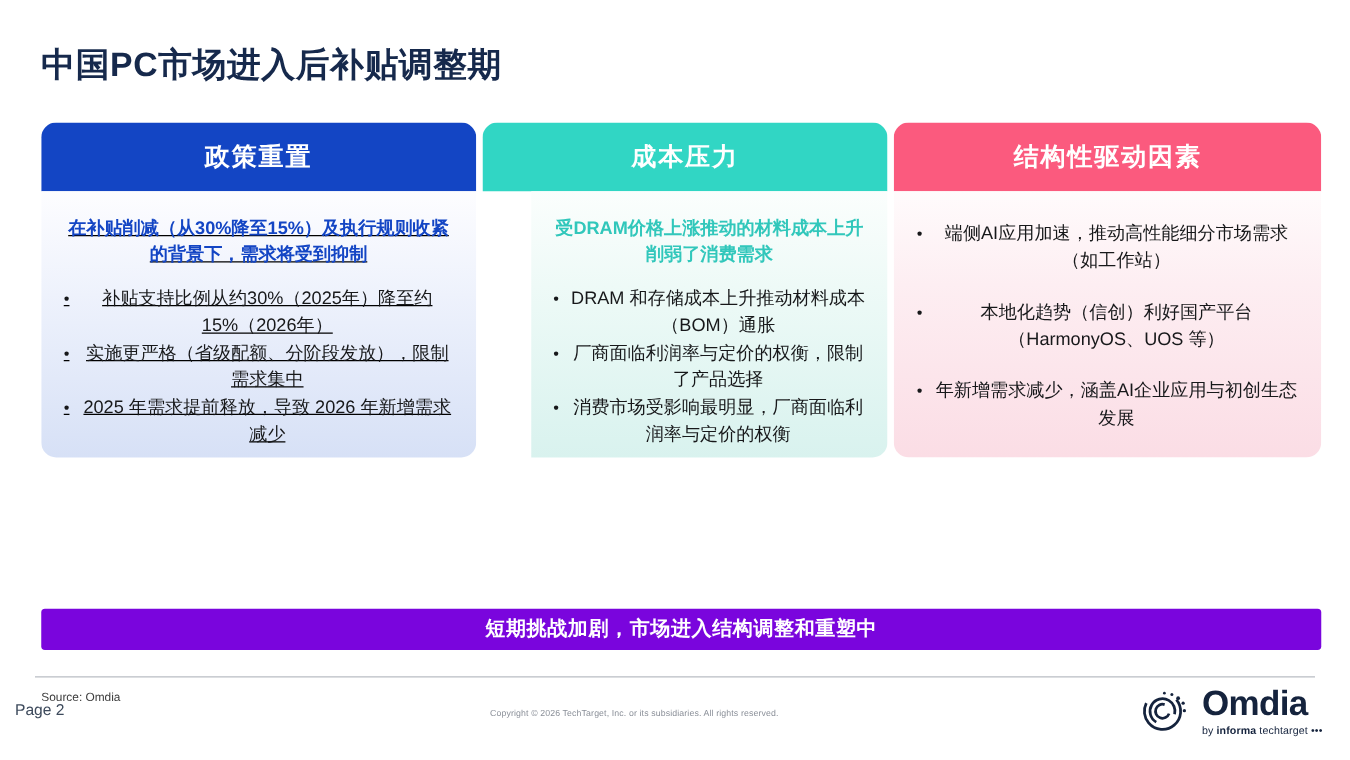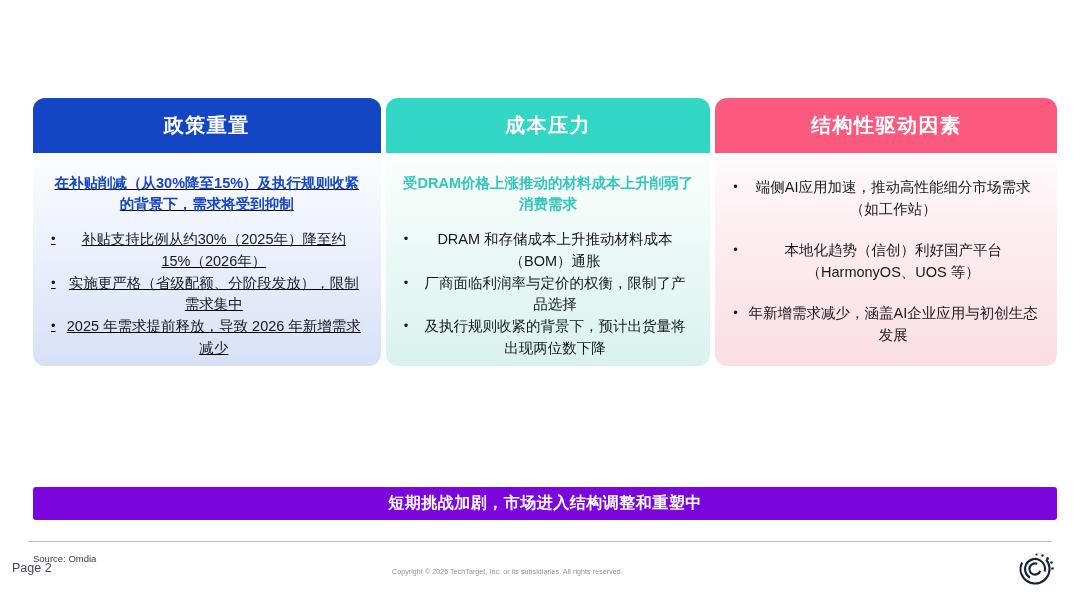--- a/index.html
+++ b/index.html
@@ -38,21 +38,21 @@
   .c1 .card-header{background:#1345c4;}
   .c2 .card-header{background:#31d6c4;}
   .c3 .card-header{background:#fb5a7e;}
 
   .card-body{
     flex:1;padding:14px 14px 10px 14px;
     display:flex;flex-direction:column;
     box-sizing:border-box;
   }
   .c1 .card-body{background:linear-gradient(180deg,#fdfdff 0%,#eef2fc 38%,#d6e0f6 100%);text-decoration:underline;}
-  .c2 .card-body{background:linear-gradient(180deg,#fbfefd 0%,#eefaf7 35%,#d8f2ee 100%);}
+  .c2 .card-body{background:linear-gradient(180deg,#fbfefd 0%,#eefaf7 35%,#d8f2ee 100%);margin-left:39px;}
   .c3 .card-body{background:linear-gradient(180deg,#fffbfc 0%,#fdeef2 35%,#fbdde5 100%);}
 
   .card-subtitle{
     text-align:center;font-size:14.5px;font-weight:bold;line-height:1.45;
     margin:6px 2px 14px 2px;
   }
   .c1 .card-subtitle{color:#1345c4;}
   .c2 .card-subtitle{color:#31c7bb;}
   .c3 .card-subtitle{color:#fb5a7e;}
 
@@ -100,20 +100,21 @@
   .logo-text{display:flex;flex-direction:column;line-height:1;}
   .logo-word{font-size:28px;font-weight:bold;color:#15233d;letter-spacing:-.5px;}
   .logo-sub{font-size:8.5px;color:#15233d;margin-top:3px;letter-spacing:.1px;}
   .logo-sub b{font-weight:bold;}
 </style>
 </head>
 <body>
 
 <div class="slide">
 
+  <div class="title">中国PC市场进入后补贴调整期</div>
 
   <div class="cards">
 
     <div class="card c1">
       <div class="card-header">政策重置</div>
       <div class="card-body">
         <div class="card-subtitle">在补贴削减（从30%降至15%）及执行规则收紧的背景下，需求将受到抑制</div>
         <div class="bullets">
           <div class="bullet">
             <span class="dot">•</span>
@@ -139,21 +140,21 @@
           <div class="bullet">
             <span class="dot">•</span>
             <span class="btext">DRAM 和存储成本上升推动材料成本（BOM）通胀</span>
           </div>
           <div class="bullet">
             <span class="dot">•</span>
             <span class="btext">厂商面临利润率与定价的权衡，限制了产品选择</span>
           </div>
           <div class="bullet">
             <span class="dot">•</span>
-            <span class="btext">及执行规则收紧的背景下，预计出货量将出现两位数下降</span>
+            <span class="btext">消费市场受影响最明显，厂商面临利润率与定价的权衡</span>
           </div>
         </div>
       </div>
     </div>
 
     <div class="card c3">
       <div class="card-header">结构性驱动因素</div>
       <div class="card-body">
         <div class="bullets">
           <div class="bullet">
@@ -188,15 +189,19 @@
         <circle cx="19" cy="21" r="14.5" fill="none" stroke="#15233d" stroke-width="2.2" stroke-dasharray="62 40" transform="rotate(-40 19 21)"></circle>
         <circle cx="19" cy="21" r="10" fill="none" stroke="#15233d" stroke-width="2.2" stroke-dasharray="44 26" transform="rotate(120 19 21)"></circle>
         <circle cx="19" cy="21" r="5.6" fill="none" stroke="#15233d" stroke-width="2.2" stroke-dasharray="26 14" transform="rotate(20 19 21)"></circle>
         <circle cx="31.5" cy="10.5" r="1.5" fill="#15233d"></circle>
         <circle cx="35.5" cy="14.5" r="1.3" fill="#15233d"></circle>
         <circle cx="36.5" cy="20.5" r="1.3" fill="#15233d"></circle>
         <circle cx="26.5" cy="7.5" r="1.2" fill="#15233d"></circle>
         <circle cx="20.5" cy="6.5" r="1.1" fill="#15233d"></circle>
       </svg>
     </span>
+    <span class="logo-text">
+      <span class="logo-word">Omdia</span>
+      <span class="logo-sub"><span>by </span><b>informa</b><span> techtarget</span> <span>•••</span></span>
+    </span>
   </div>
 
 </div>
 
 </body></html>

